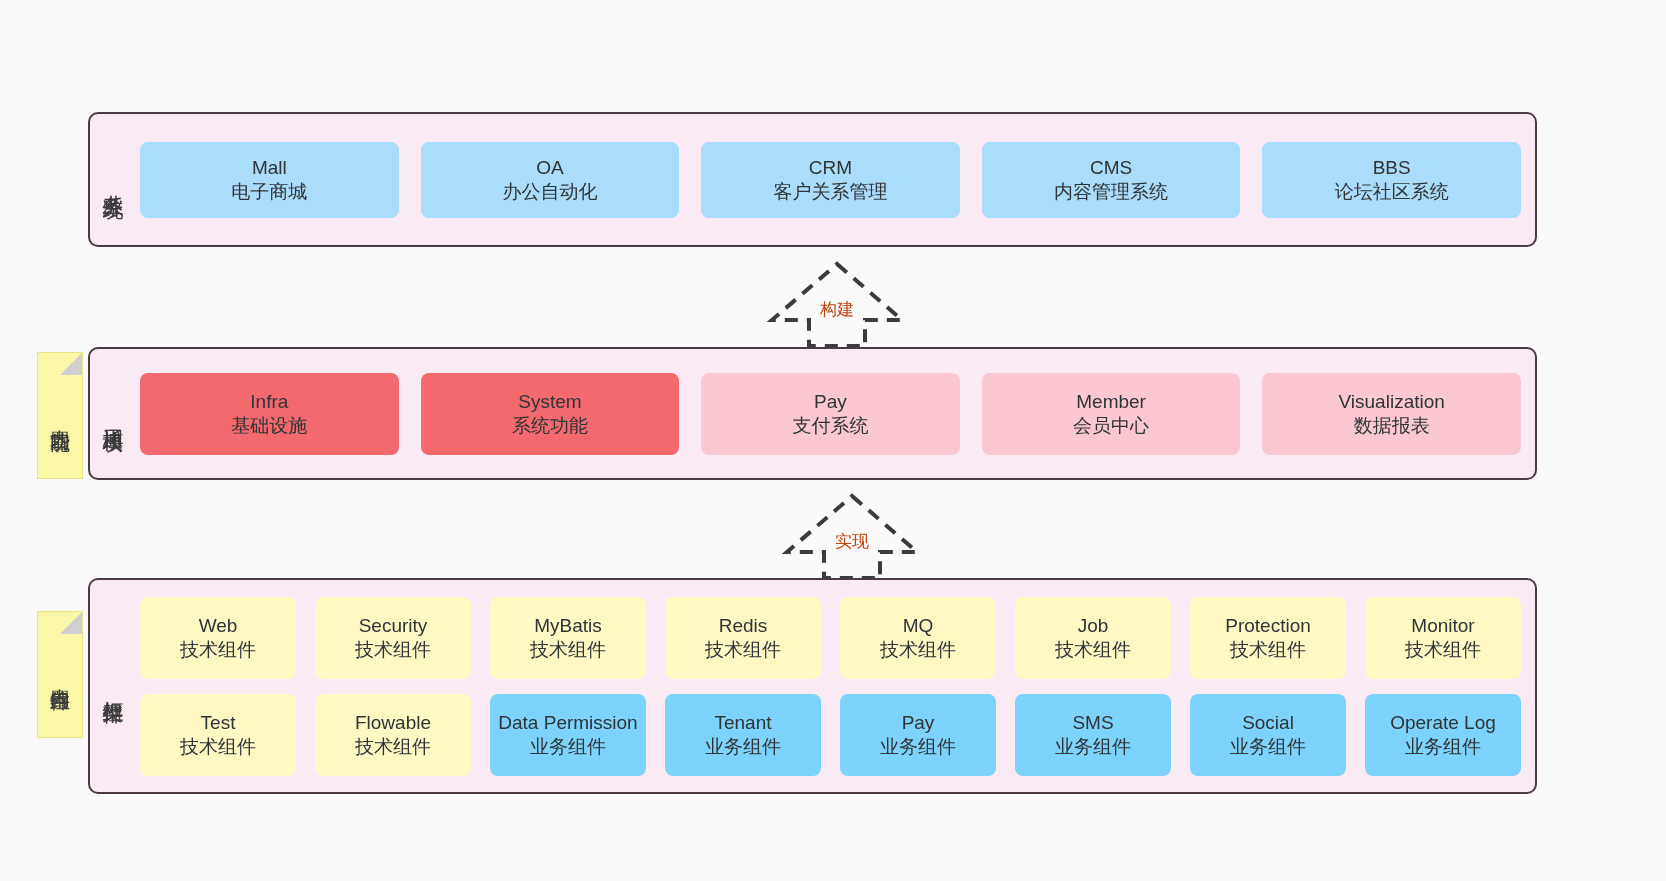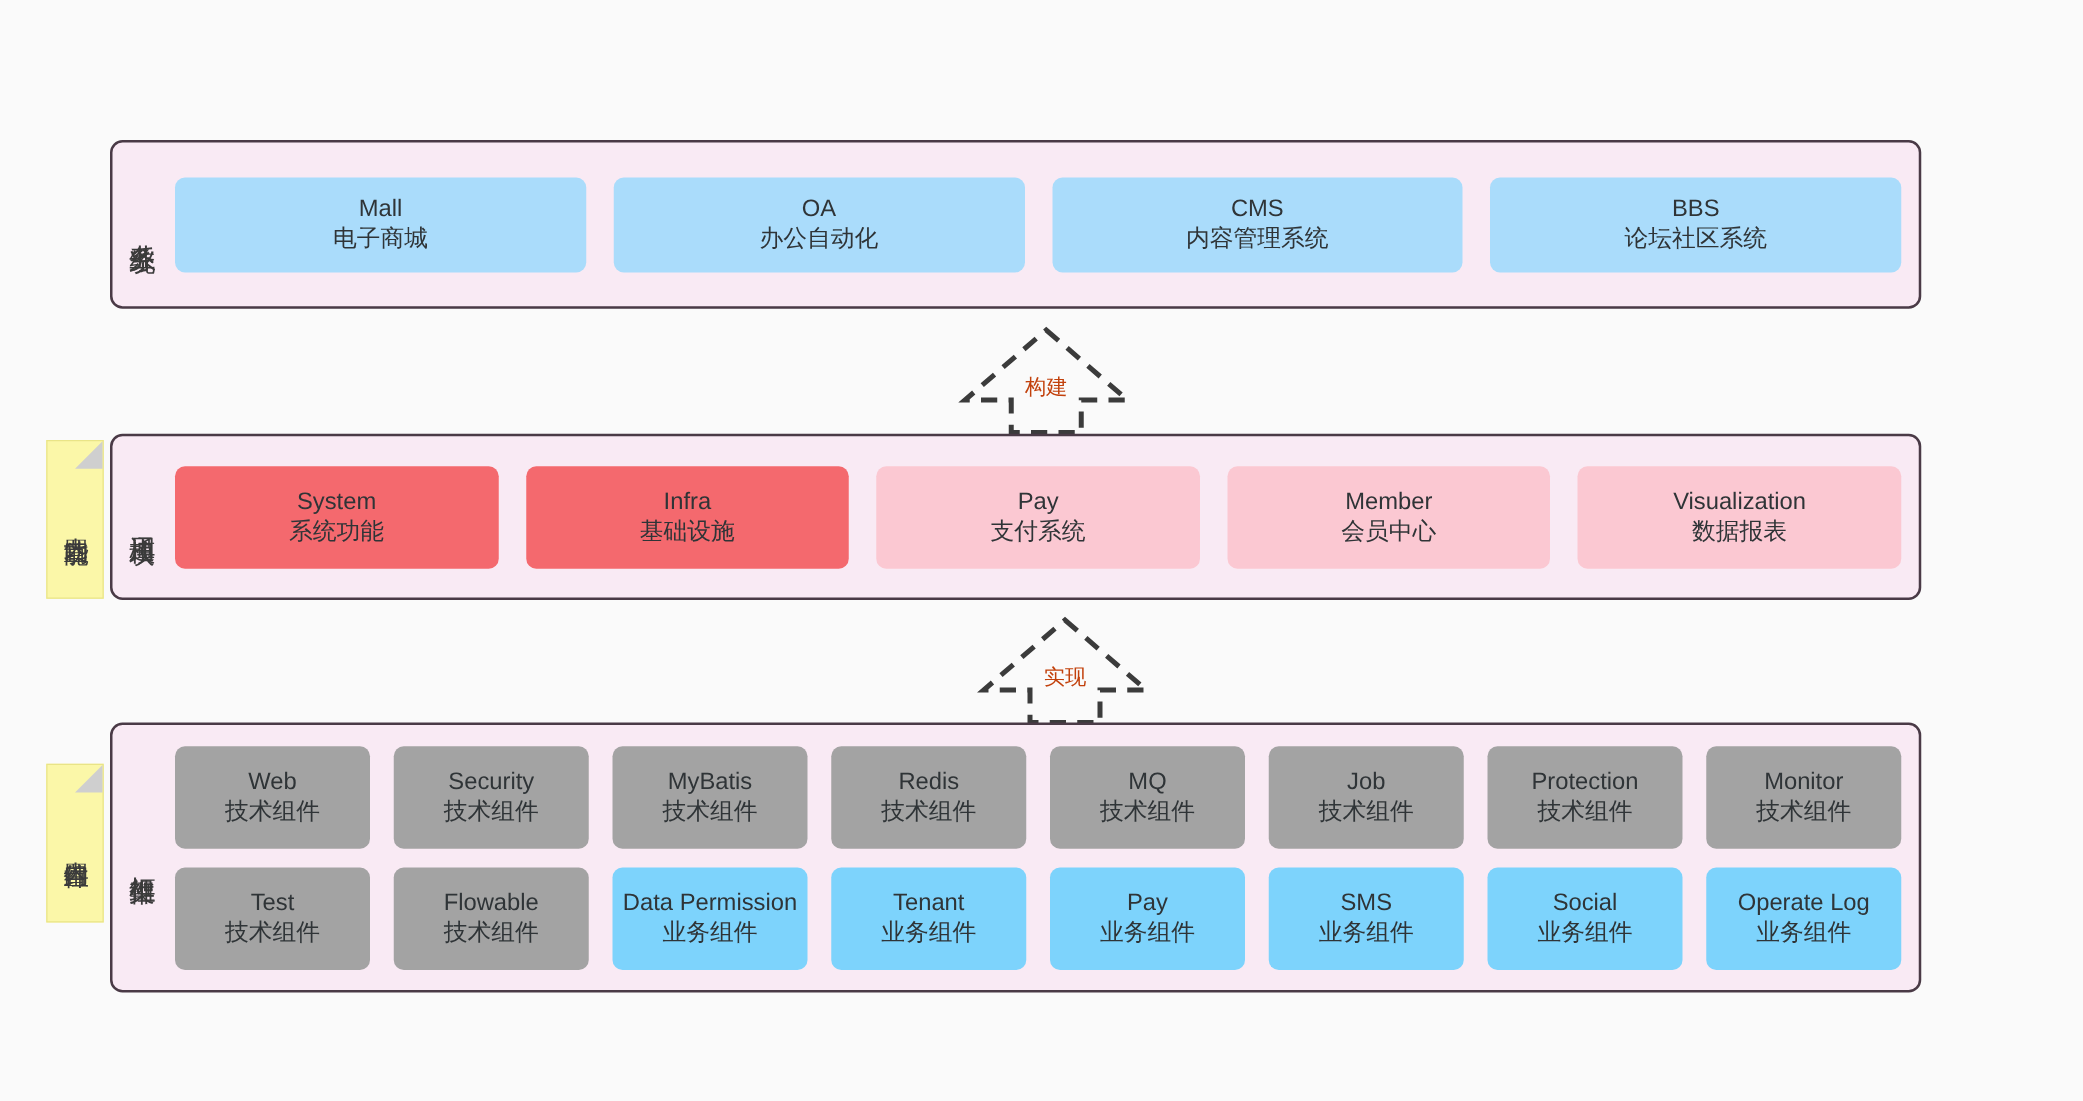--- a/index.html
+++ b/index.html
@@ -73,21 +73,21 @@
     box-sizing: border-box;
     padding: 4px 6px;
     line-height: 1.24;
   }
   .node .t1 { font-size: 19px; }
   .node .t2 { font-size: 19px; }
 
   .c-blue      { background: #aadcfb; }
   .c-red       { background: #f4696e; }
   .c-pink      { background: #fbc8d2; }
-  .c-green     { background: #a3a3a3; }
+  .c-green     { background: #fef9c3; }
   .c-greenlite { background: #7dd3fc; }
 
   
   #layer-business {
     left: 88px;  top: 112px;  width: 1449px; height: 135px;
   }
   #layer-business .node { height: 76px; }
 
   
   #layer-modules {
@@ -165,20 +165,24 @@
       <div class="box-row">
           <div class="node c-blue">
             <div class="t1">Mall</div>
             <div class="t2">电子商城</div>
           </div>
           <div class="node c-blue">
             <div class="t1">OA</div>
             <div class="t2">办公自动化</div>
           </div>
           <div class="node c-blue">
+            <div class="t1">CRM</div>
+            <div class="t2">客户关系管理</div>
+          </div>
+          <div class="node c-blue">
             <div class="t1">CMS</div>
             <div class="t2">内容管理系统</div>
           </div>
           <div class="node c-blue">
             <div class="t1">BBS</div>
             <div class="t2">论坛社区系统</div>
           </div>
         </div>
     </div>
   </div>
@@ -191,26 +195,26 @@
   </div>
 
   <div class="note" id="note-functions">
     <span>内置功能</span>
   </div>
   <div class="layer" id="layer-modules">
     <div class="layer-caption">通用模块</div>
     <div class="boxes">
       <div class="box-row">
           <div class="node c-red">
+            <div class="t1">Infra</div>
+            <div class="t2">基础设施</div>
+          </div>
+          <div class="node c-red">
             <div class="t1">System</div>
             <div class="t2">系统功能</div>
-          </div>
-          <div class="node c-red">
-            <div class="t1">Infra</div>
-            <div class="t2">基础设施</div>
           </div>
           <div class="node c-pink">
             <div class="t1">Pay</div>
             <div class="t2">支付系统</div>
           </div>
           <div class="node c-pink">
             <div class="t1">Member</div>
             <div class="t2">会员中心</div>
           </div>
           <div class="node c-pink">

